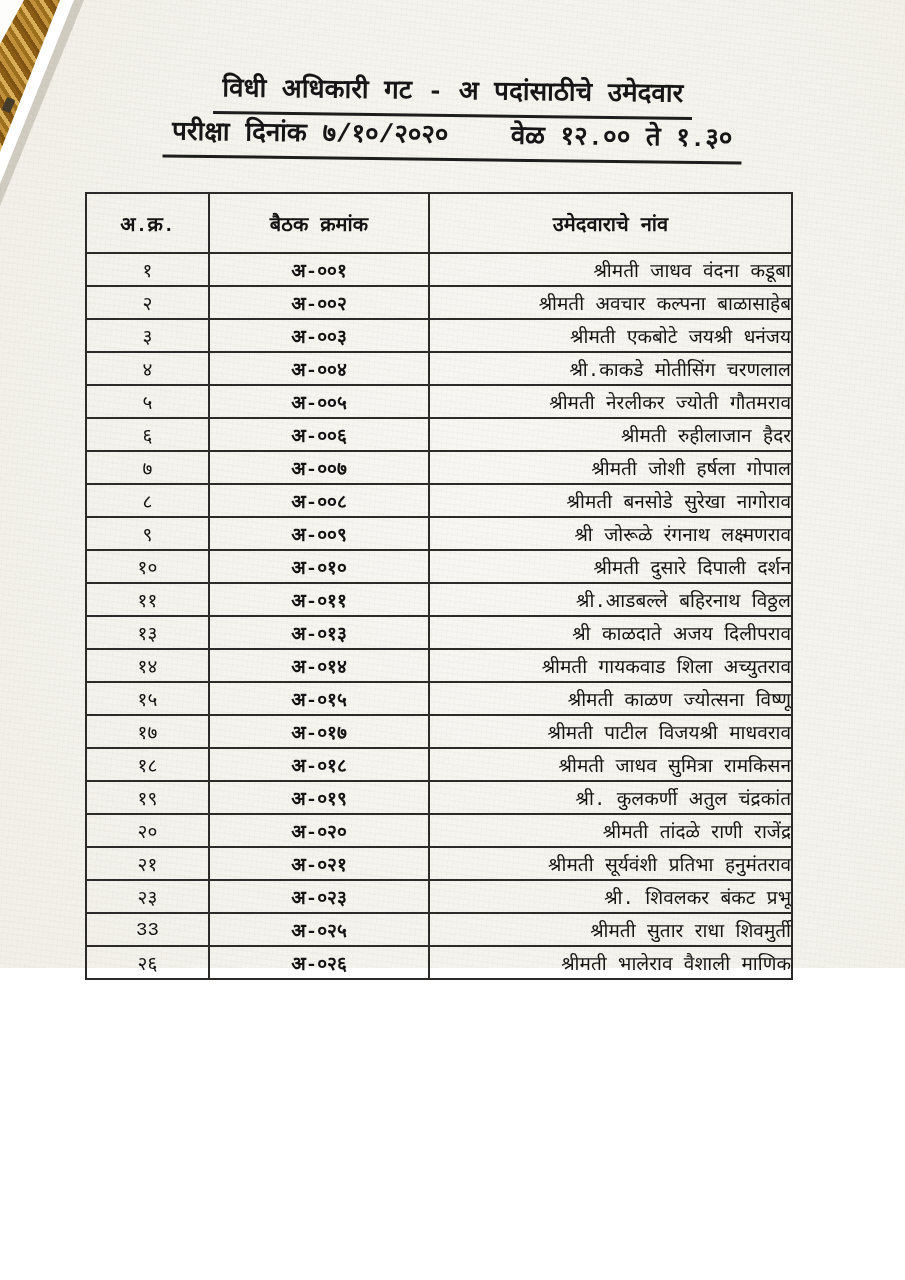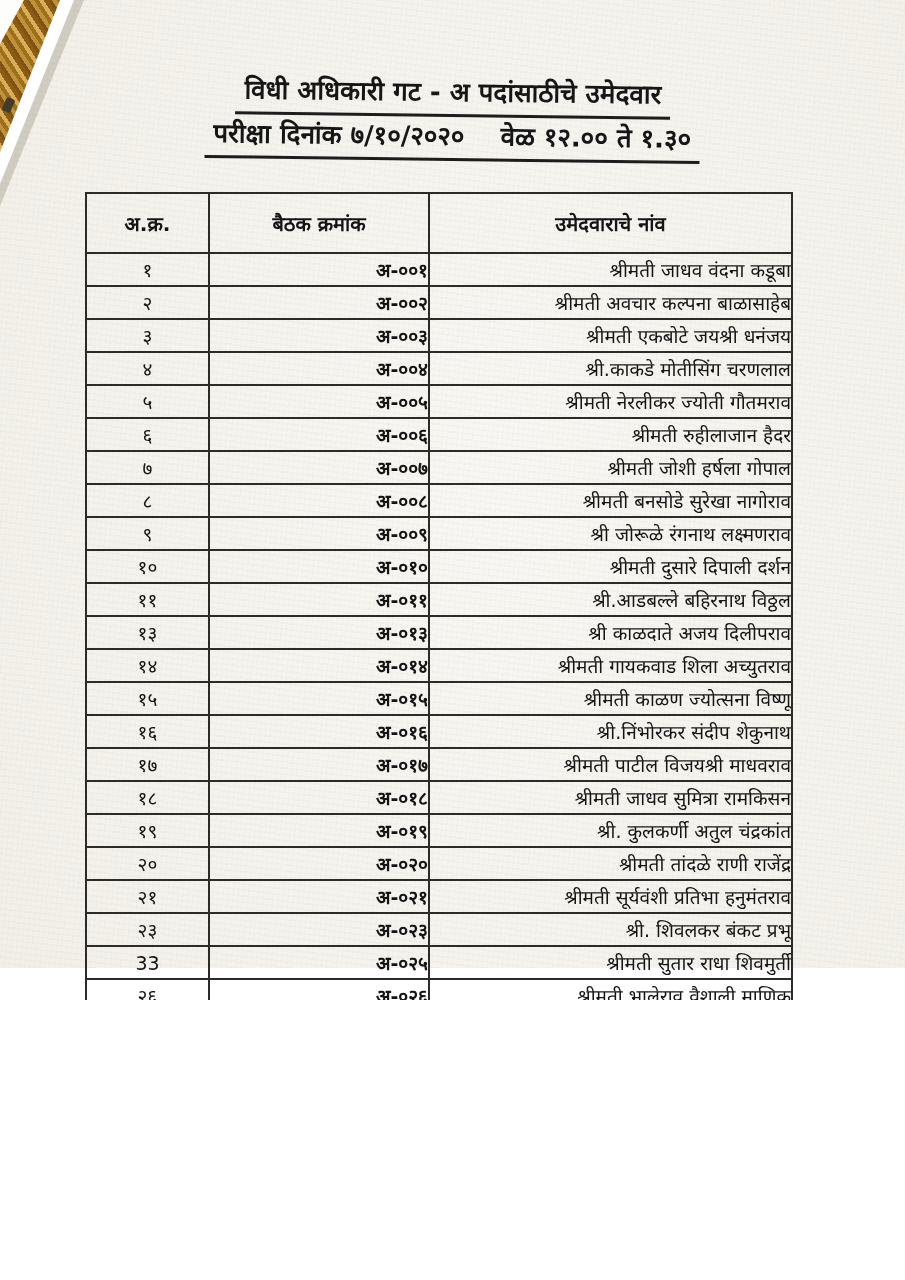--- a/index.html
+++ b/index.html
@@ -2,21 +2,21 @@
 <html><head>
 <meta charset="utf-8">
 <style>
   html,body{margin:0;padding:0;}
   body{
     width:905px;height:1280px;overflow:hidden;
     font-family:"DejaVu Sans",sans-serif;
     background:#ffffff;
   }
   .scan{
-    position:relative;width:905px;height:1000px;background:#fdba74;overflow:hidden;
+    position:relative;width:905px;height:1000px;background:#fdba74;overflow:hidden;font-family:Liberation Mono, monospace;
   }
   
   .paper{
     position:absolute;left:0;top:0;width:905px;height:1248px;
     background:
       repeating-linear-gradient(7deg, rgba(125,115,92,0.030) 0 2px, rgba(0,0,0,0) 2px 6px),
       repeating-linear-gradient(96deg, rgba(110,105,95,0.022) 0 1px, rgba(0,0,0,0) 1px 5px),
       radial-gradient(ellipse at 55% 40%, #f8f7f3 0%, #f4f2ec 60%, #efede5 100%);
   }
   
@@ -73,21 +73,21 @@
     overflow:hidden;white-space:nowrap;
   }
   table.candidates th{
     height:42px;font-size:20px;font-weight:700;text-align:center;
     vertical-align:middle;padding:8px;
   }
   table.candidates td{
     height:31px;font-size:19px;vertical-align:middle;padding:0;
   }
   td.serial-cell{text-align:center;font-weight:400;}
-  td.seat-number-cell{text-align:right;font-weight:700;}
+  td.seat-number-cell{text-align:center;font-weight:700;}
   td.candidate-name-cell{text-align:right;padding-left:10px;font-weight:400;}
   
   .smudge{position:absolute;background:rgba(95,90,78,0.10);filter:blur(2px);border-radius:4px;}
   .smudge-1{left:430px;top:1152px;width:210px;height:12px;transform:rotate(-0.8deg);}
   .smudge-2{left:110px;top:1162px;width:280px;height:13px;transform:rotate(-0.5deg);background:rgba(95,90,78,0.08);}
   .smudge-3{left:150px;top:1188px;width:430px;height:9px;transform:rotate(-0.6deg);background:rgba(95,90,78,0.07);}
   .smudge-4{left:60px;top:1206px;width:780px;height:3px;background:rgba(100,95,82,0.10);filter:blur(1px);transform:rotate(-0.4deg);}
 </style>
 </head>
 <body>
@@ -186,25 +186,20 @@
           <td class="serial-cell">१४</td>
           <td class="seat-number-cell">अ-०१४</td>
           <td class="candidate-name-cell">श्रीमती गायकवाड शिला अच्युतराव</td>
         </tr>
         <tr>
           <td class="serial-cell">१५</td>
           <td class="seat-number-cell">अ-०१५</td>
           <td class="candidate-name-cell">श्रीमती काळण ज्योत्सना विष्णू</td>
         </tr>
         <tr>
-          <td class="serial-cell">१६</td>
-          <td class="seat-number-cell">अ-०१६</td>
-          <td class="candidate-name-cell">श्री.निंभोरकर संदीप शेकुनाथ</td>
-        </tr>
-        <tr>
           <td class="serial-cell">१७</td>
           <td class="seat-number-cell">अ-०१७</td>
           <td class="candidate-name-cell">श्रीमती पाटील विजयश्री माधवराव</td>
         </tr>
         <tr>
           <td class="serial-cell">१८</td>
           <td class="seat-number-cell">अ-०१८</td>
           <td class="candidate-name-cell">श्रीमती जाधव सुमित्रा रामकिसन</td>
         </tr>
         <tr>

